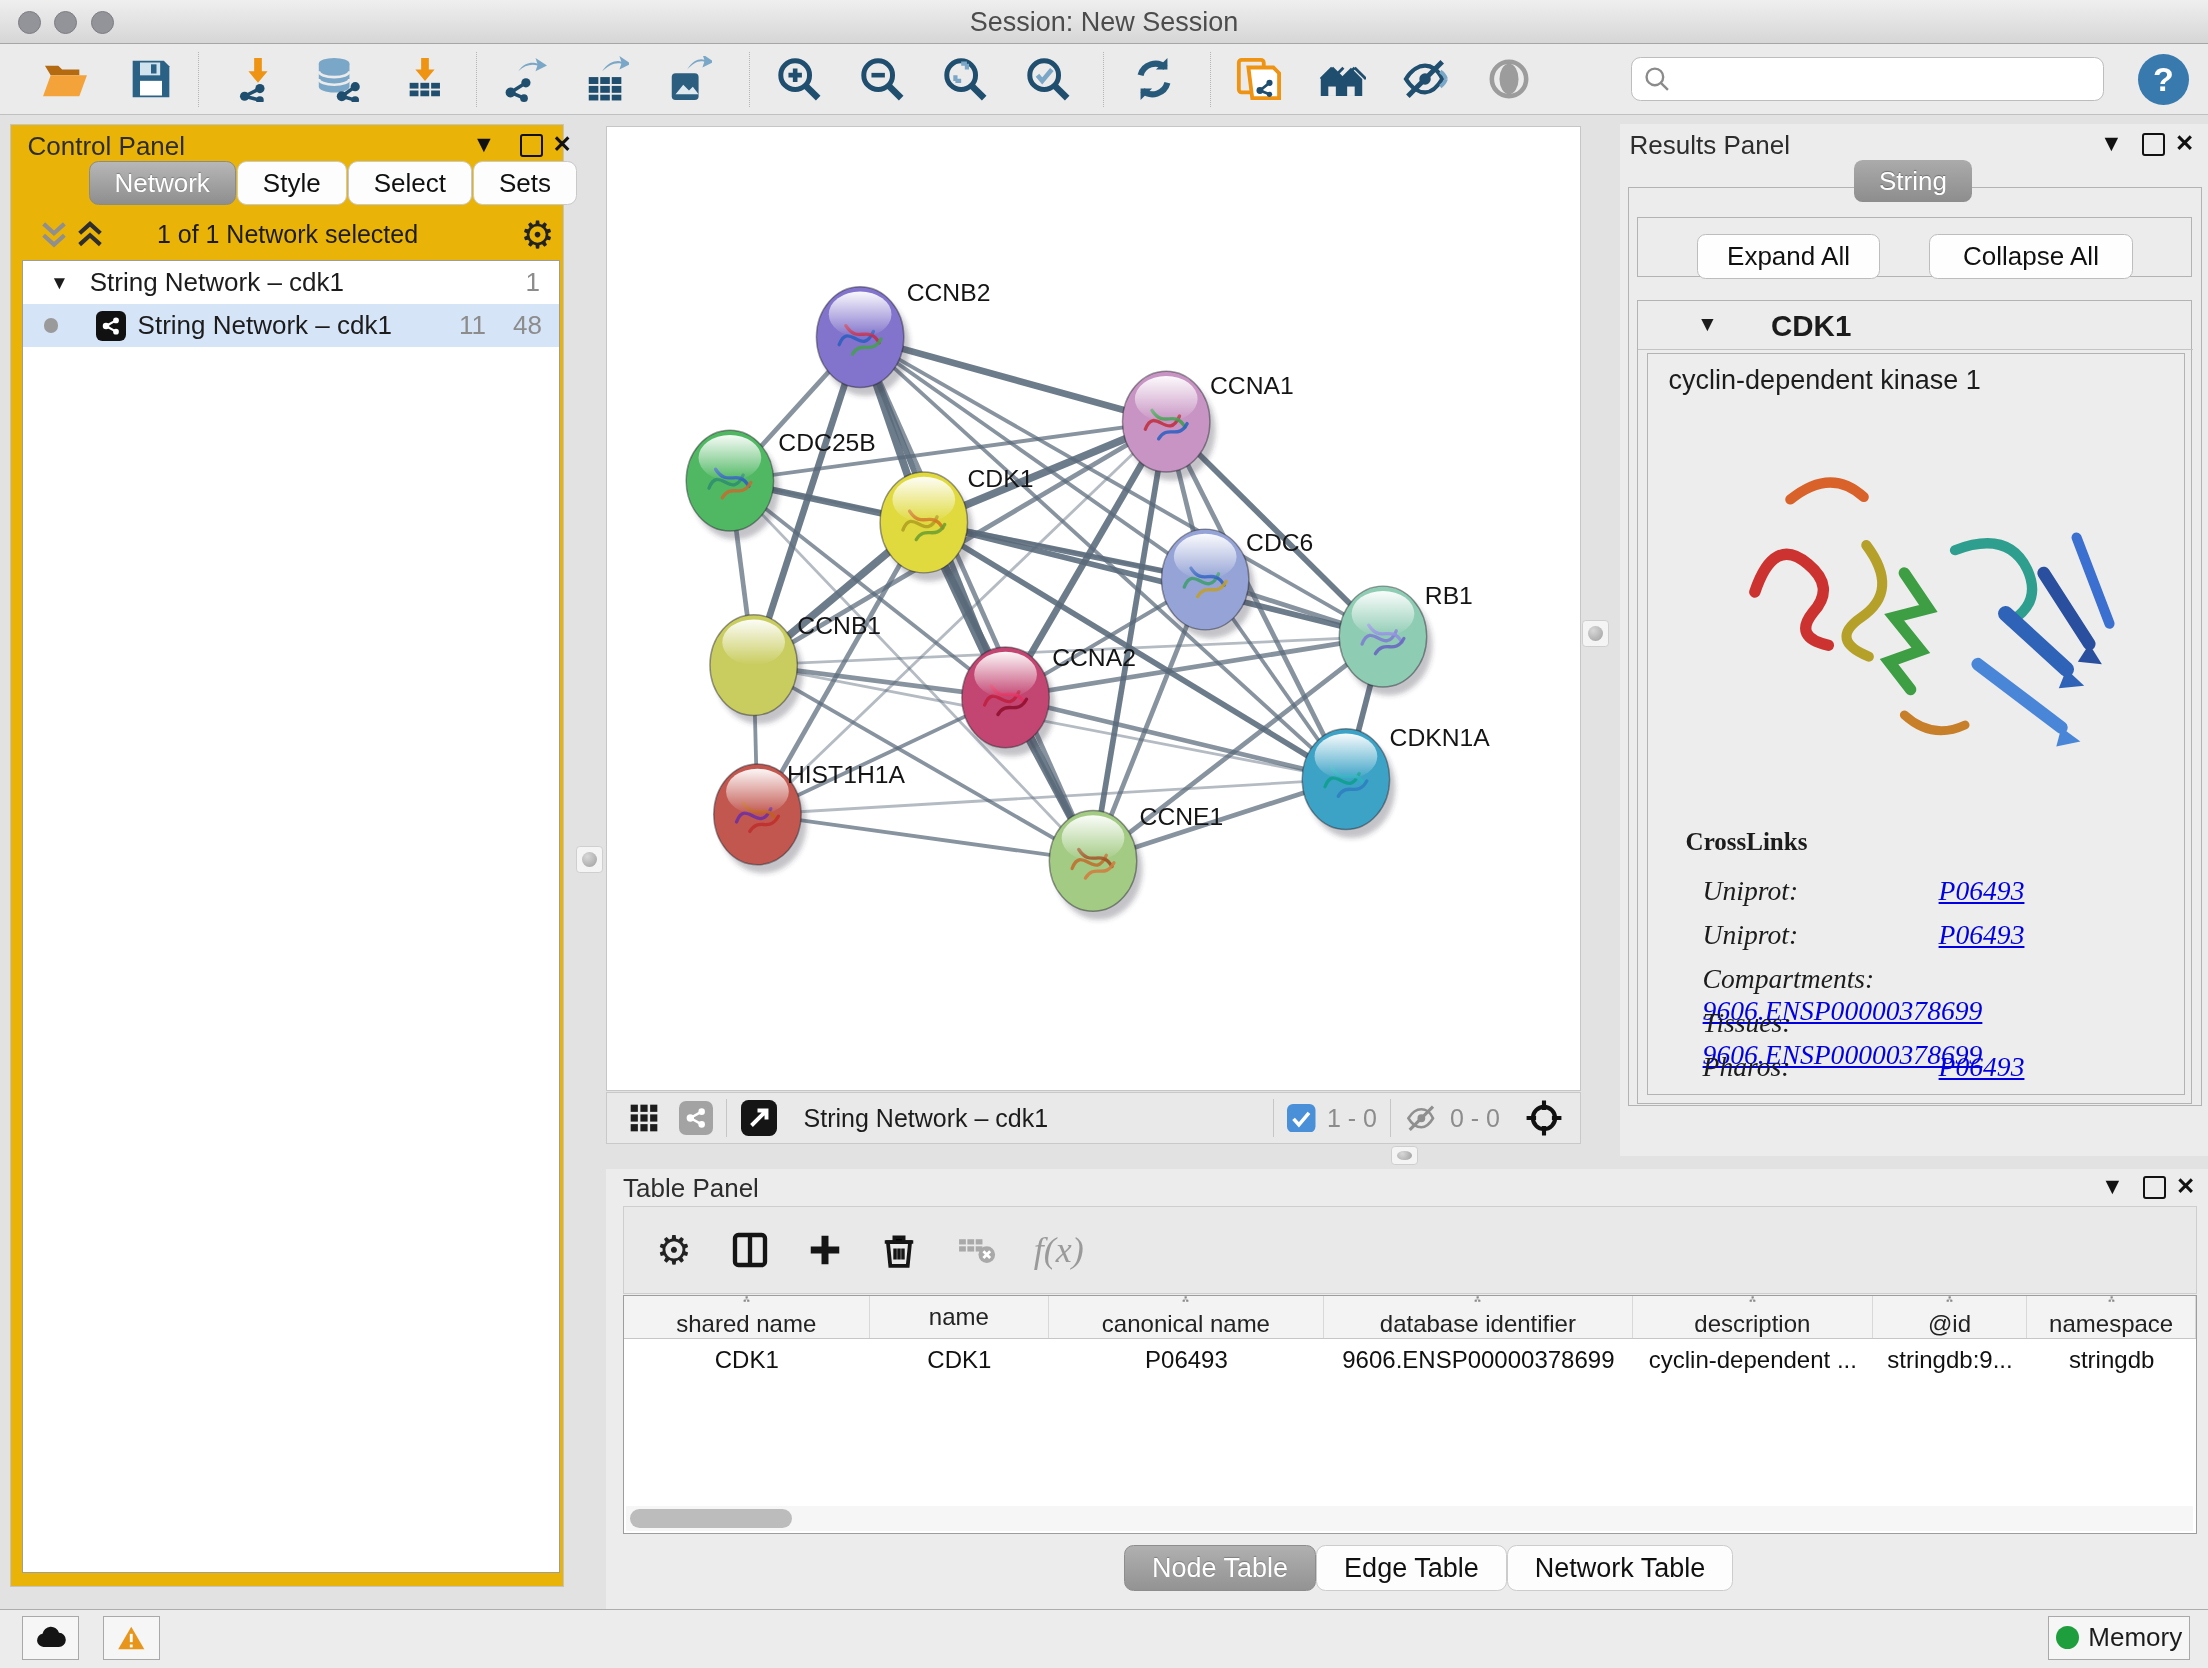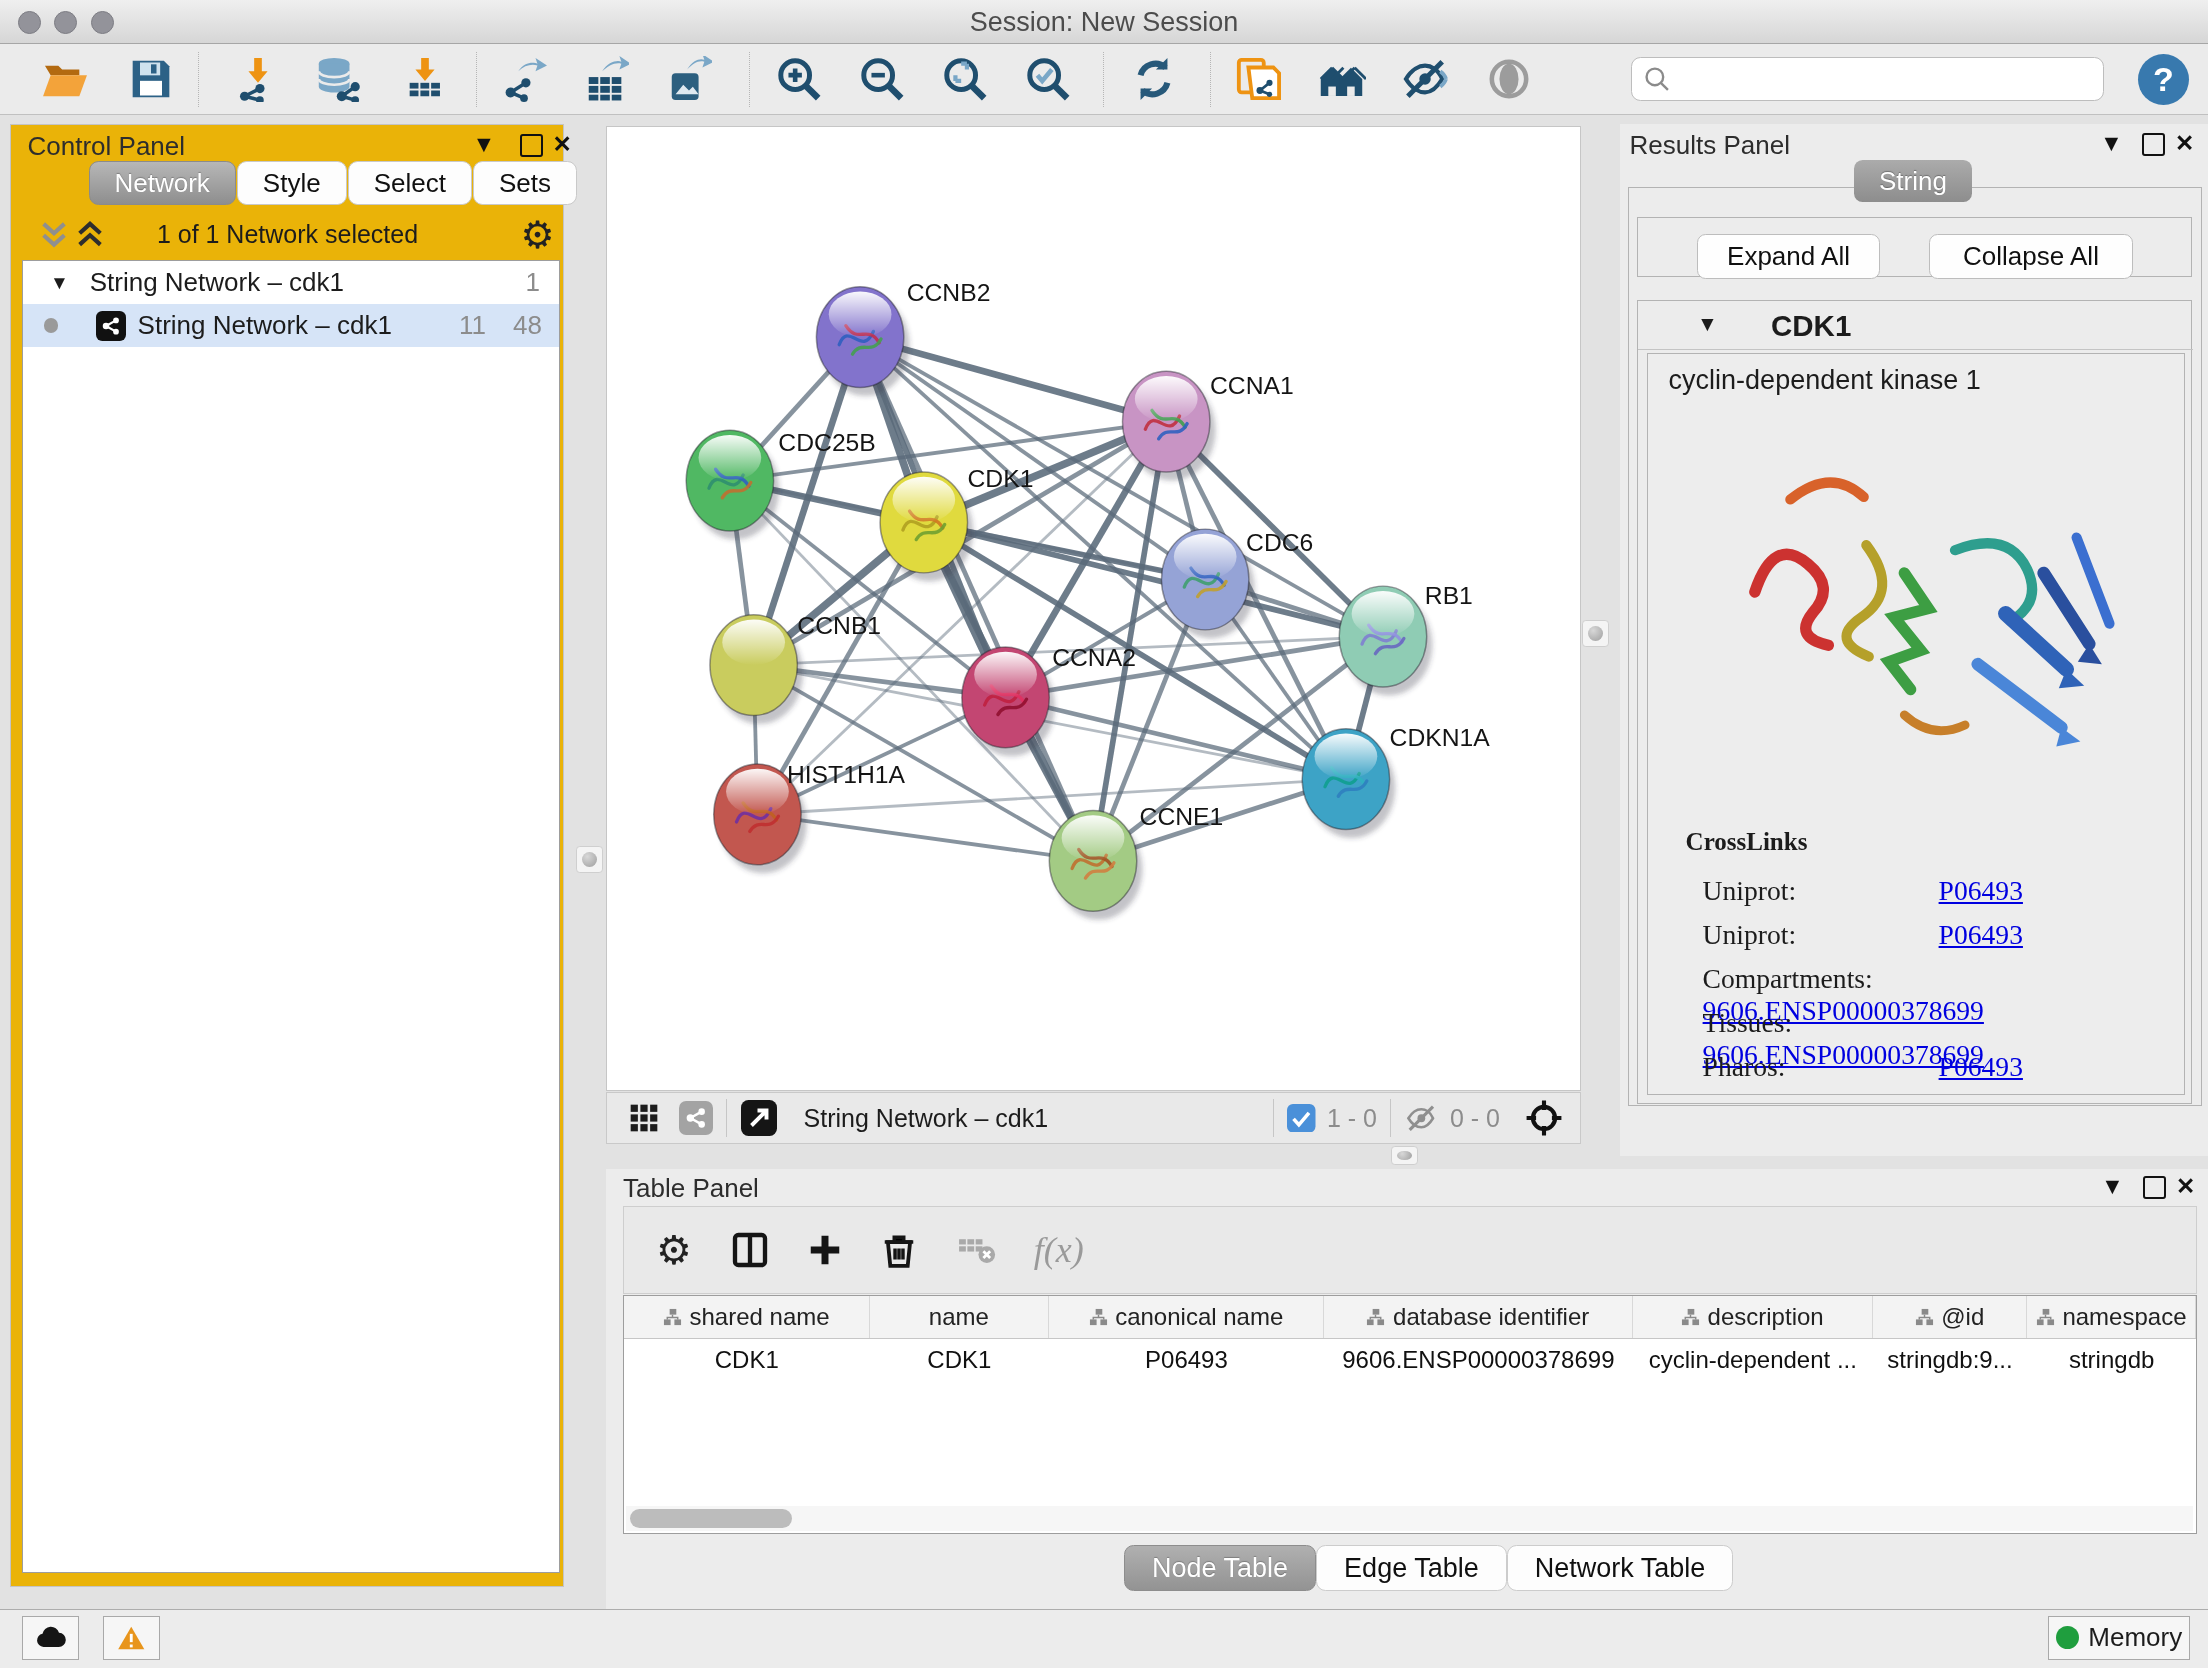--- a/index.html
+++ b/index.html
@@ -43,29 +43,29 @@
   .knob i{width:15px;height:15px;border-radius:50%;background:radial-gradient(circle at 35% 30%,#d8d8d8,#9e9e9e);display:block;}
   
   .rpanel{left:1620px;top:124px;width:589px;height:1032px;background:#ececec;}
   .pill{background:linear-gradient(#ababab,#8d8d8d);color:#fff;font-size:26px;border-radius:8.6px;
         padding:5.7px 25px;text-shadow:0 -1px 1px rgba(0,0,0,.3);}
   .rbox{border:1px solid #b3b3b3;background:#ececec;box-sizing:border-box;}
   .btn{background:#fefefe;border:1px solid #bdbdbd;border-radius:8.6px;font-size:26px;color:#101010;
        display:flex;align-items:center;justify-content:center;}
   .serif{font-family:"Liberation Serif",serif;}
   .xlink{color:#0000e0;text-decoration:underline;}
-  .xrow{font-size:27.6px;height:44px;}
+  .xrow{font-size:27.6px;height:44px;font-style:italic;}
   
   .tpanel{left:606px;top:1169px;width:1603px;height:440px;background:#ececec;}
   .ttoolbar{left:17px;top:37px;width:1574px;height:88px;background:#e9e9e9;border:1px solid #cecece;
       box-sizing:border-box;display:flex;align-items:center;}
   .tblbox{left:17px;top:126px;width:1574px;height:239px;background:#fff;border:1.4px solid #9d9d9d;box-sizing:border-box;overflow:hidden;}
   .thead{display:flex;height:42px;background:#f3f3f3;border-bottom:1px solid #c6c6c6;}
   .th{display:flex;align-items:center;justify-content:center;font-size:24px;color:#222;
-      border-right:1px solid #d8d8d8;gap:7.6px;overflow:hidden;white-space:nowrap;box-sizing:border-box;}
+      border-right:1px solid #d8d8d8;gap:7.6px;overflow:hidden;white-space:nowrap;box-sizing:border-box;flex-direction:column;}
   .trow{display:flex;height:42px;}
   .td{display:flex;align-items:center;justify-content:center;font-size:24px;color:#111;
       overflow:hidden;white-space:nowrap;box-sizing:border-box;}
   .hscroll{position:absolute;left:1.9px;bottom:1.9px;width:1567px;height:25px;background:#f6f6f6;}
   .hthumb{position:absolute;left:3.8px;top:2.9px;width:162px;height:19px;border-radius:9.5px;background:#bcbcbc;}
   .btab{display:inline-block;height:44px;line-height:44px;padding:0 27px;font-size:27px;background:#fdfdfd;
       border:1px solid #cccccc;border-radius:9.5px;color:#101010;}
   .btab.active{background:linear-gradient(#b0b0b0,#939393);border-color:#8d8d8d;color:#fff;
       text-shadow:0 -1px 1px rgba(0,0,0,.25);}
   

